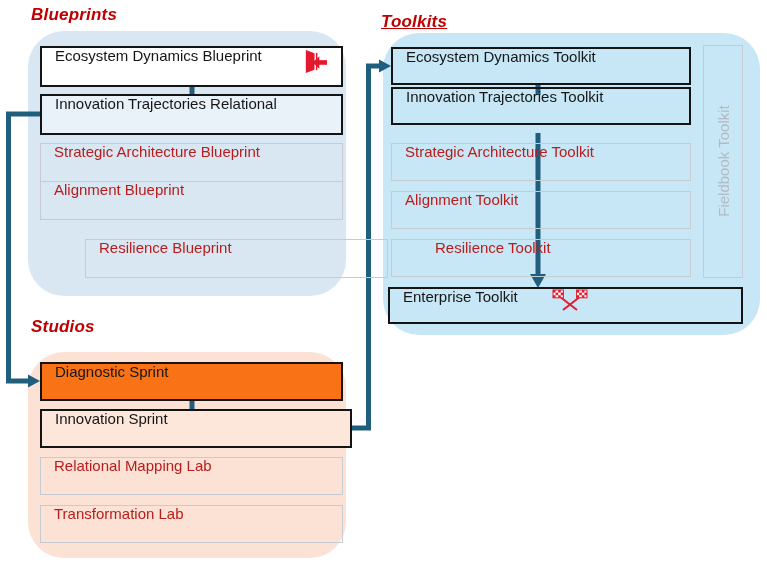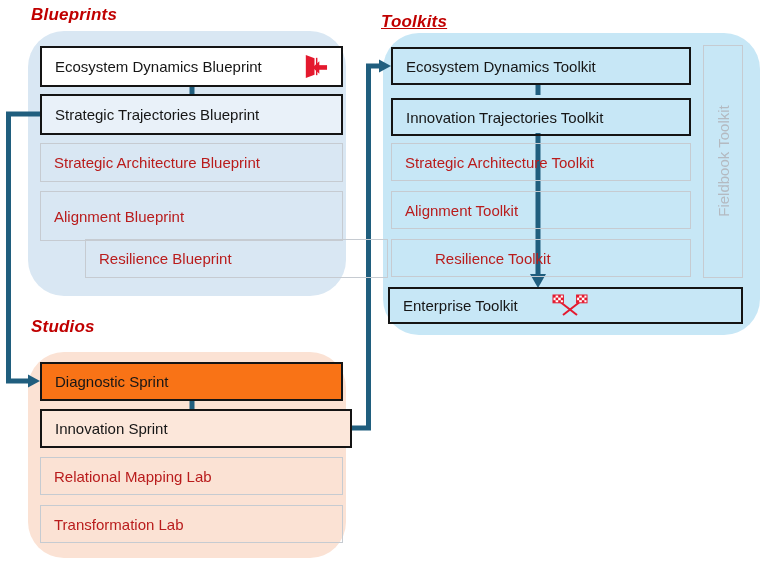--- a/index.html
+++ b/index.html
@@ -11,21 +11,21 @@
     font-size:17px;font-weight:bold;font-style:italic;
     color:#c00000;letter-spacing:.2px;white-space:nowrap;
   }
   .panel{position:absolute;border-radius:36px;}
   .panel.blue{background:#d9e7f3;}
   .panel.cyan{background:#c7e7f6;}
   .panel.peach{background:#fbe2d4;}
 
   .box{
     position:absolute;box-sizing:border-box;
-    display:flex;align-items:center;
+    display:flex;align-items:flex-start;
     padding:0 13px;font-size:15px;color:#161616;
     white-space:nowrap;
   }
   .box.active{border:2px solid #141414;}
   .box.inactive{border:1px solid #c6cbd1;color:#b91c1c;}
   .box .lbl{line-height:1;}
 
   .arrow-layer{position:absolute;left:0;top:0;width:767px;height:569px;pointer-events:none;}
 
   .icon-exit{margin-left:auto;flex:0 0 auto;}
@@ -77,40 +77,40 @@
     <span class="lbl">Ecosystem Dynamics Blueprint</span>
     <svg class="icon-exit" width="27" height="27" viewBox="0 0 28 28">
       <path d="M5 2 L14 5.5 L14 22.5 L5 26 Z" fill="#e4192e"></path>
       <path d="M15.5 5 L17 5 L17 23 L15.5 23 Z" fill="#e4192e"></path>
       <polygon points="19,8.5 19,21.5 12,15" fill="#e4192e"></polygon>
       <rect x="18" y="12.6" width="9" height="4.8" fill="#e4192e"></rect>
     </svg>
   </div>
 
   <div class="box active" style="left:40px;top:94px;width:303px;height:41px;background:#e9f1f9;">
-    <span class="lbl">Strategic Trajectories Blueprint</span>
+    <span class="lbl">Innovation Trajectories Relational</span>
   </div>
 
   <div class="box inactive" style="left:40px;top:143px;width:303px;height:39px;">
     <span class="lbl">Strategic Architecture Blueprint</span>
   </div>
 
-  <div class="box inactive" style="left:40px;top:191px;width:303px;height:50px;">
+  <div class="box inactive" style="left:40px;top:181px;width:303px;height:39px;">
     <span class="lbl">Alignment Blueprint</span>
   </div>
 
   <div class="box inactive" style="left:40px;top:239px;width:303px;height:39px;margin-left:45px;">
     <span class="lbl">Resilience Blueprint</span>
   </div>
 
   <div class="box active" style="left:391px;top:47px;width:300px;height:38px;">
     <span class="lbl">Ecosystem Dynamics Toolkit</span>
   </div>
 
-  <div class="box active" style="left:391px;top:98px;width:300px;height:38px;">
+  <div class="box active" style="left:391px;top:87px;width:300px;height:38px;">
     <span class="lbl">Innovation Trajectories Toolkit</span>
   </div>
 
   <div class="box inactive" style="left:391px;top:143px;width:300px;height:38px;">
     <span class="lbl">Strategic Architecture Toolkit</span>
   </div>
 
   <div class="box inactive" style="left:391px;top:191px;width:300px;height:38px;">
     <span class="lbl">Alignment Toolkit</span>
   </div>

